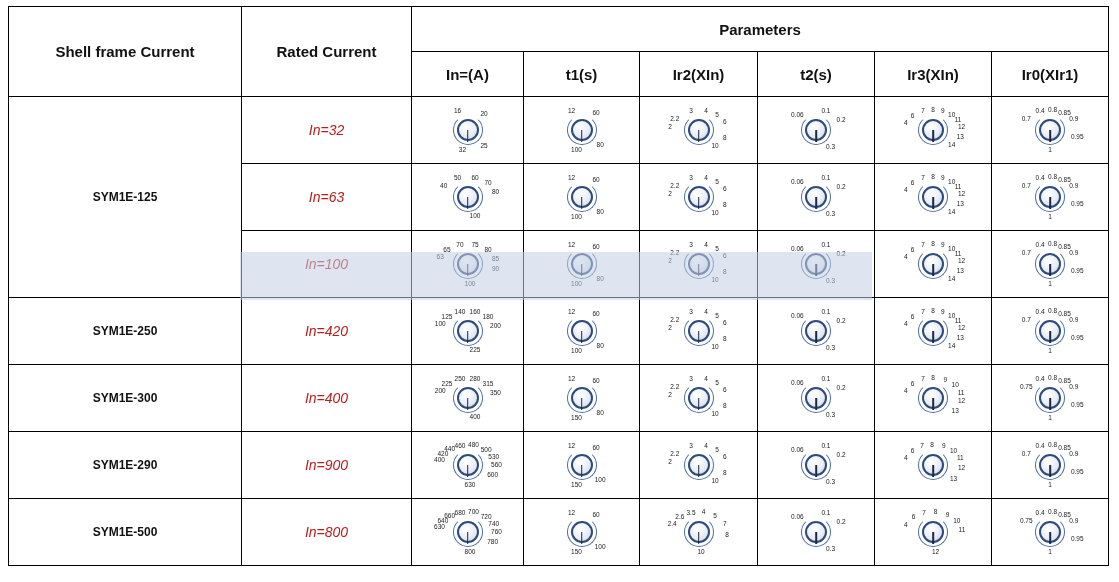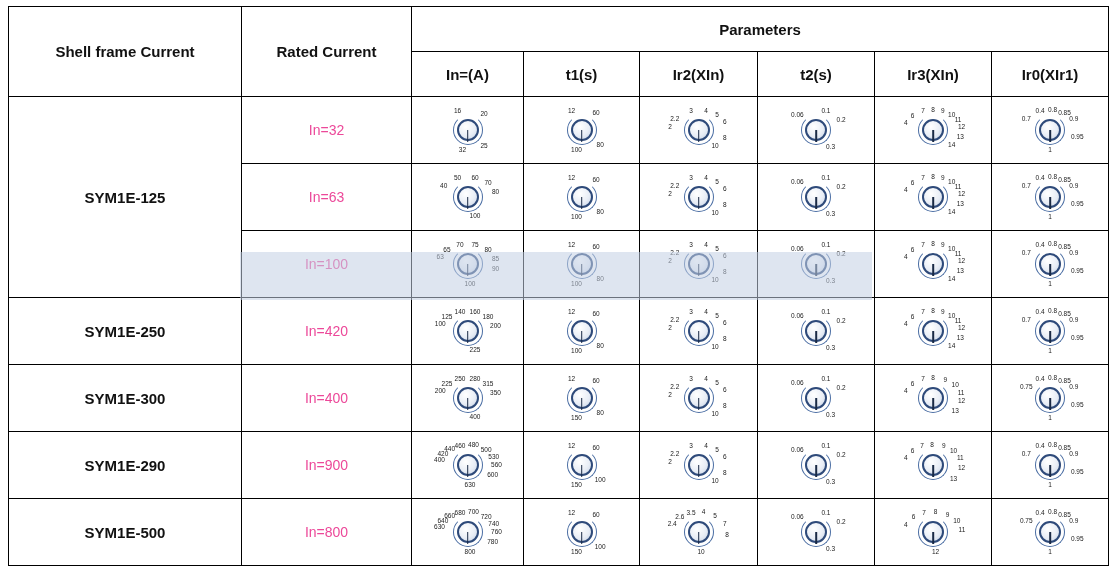--- a/index.html
+++ b/index.html
@@ -27,28 +27,29 @@
     padding:0;
   }
   th.hdr{
     font-size:15px;
     font-weight:bold;
     color:#111;
     height:44px;
   }
   th.hdr-tall{height:88px;}
   td.shell{
-    font-size:15px;
+    font-size:12px;
     font-weight:bold;
     color:#111;
   }
   td.rated{
     font-size:14px;
-    color:#ec4899;
+    color:#b91c1c;
     height:66px;
+    font-style:italic;
   }
   td.dial{
     height:66px;
   }
   
   col.c0{width:233px;}
   col.c1{width:170px;}
   col.c2{width:112px;}
   col.c3{width:116px;}
   col.c4{width:118px;}

